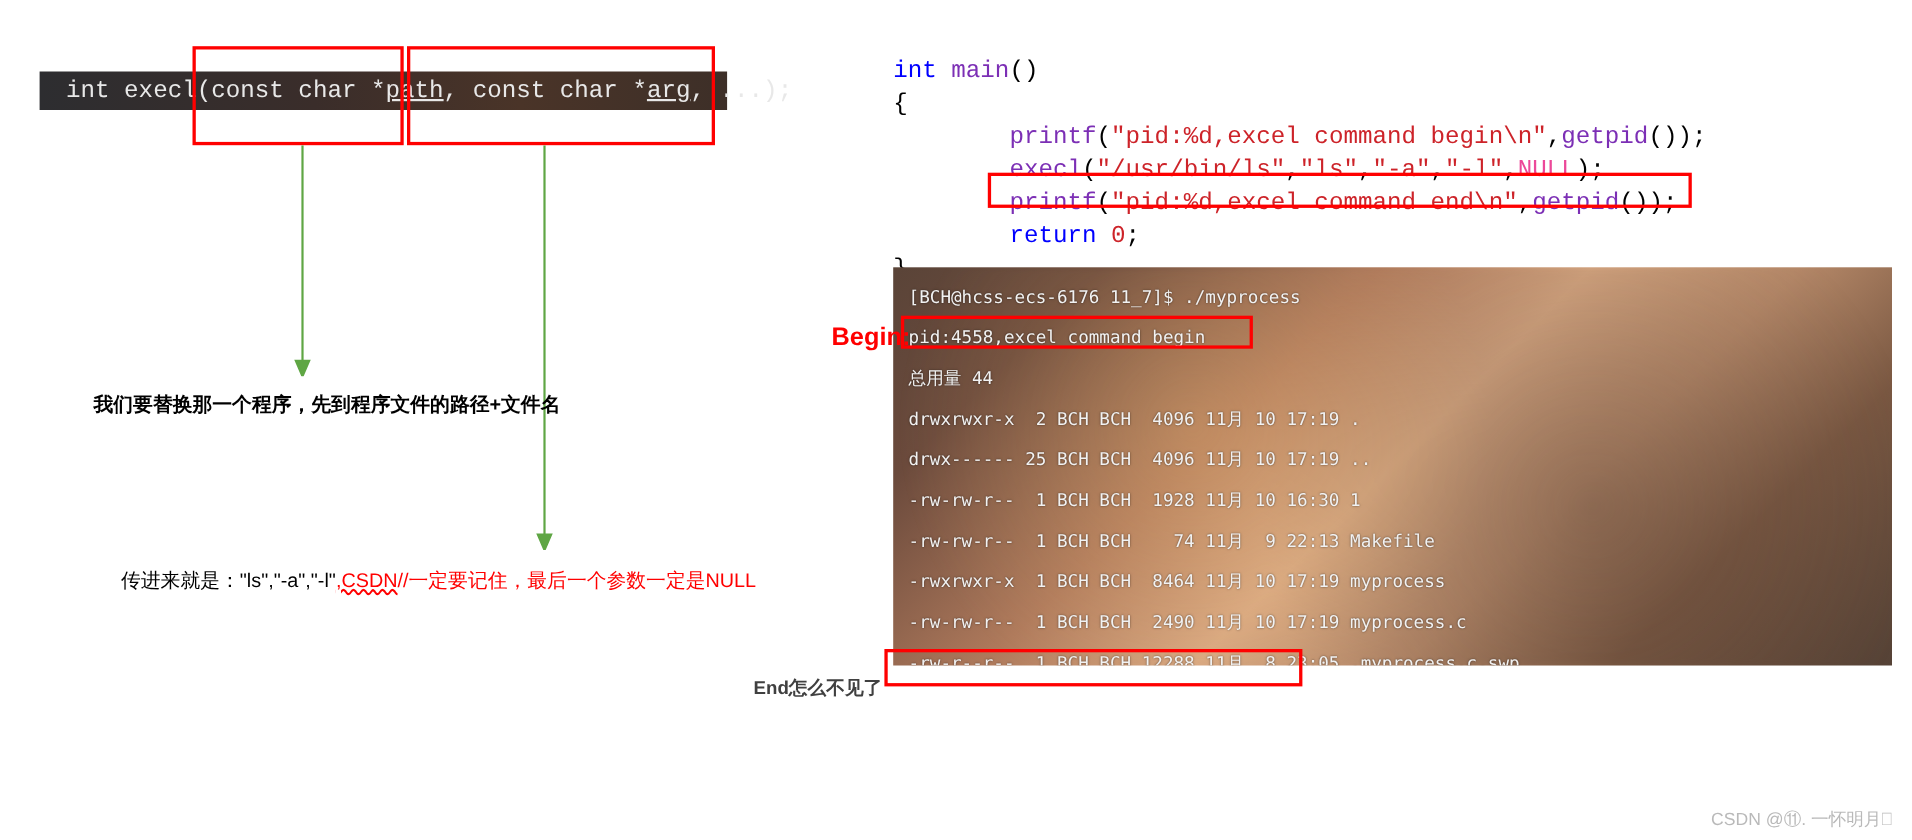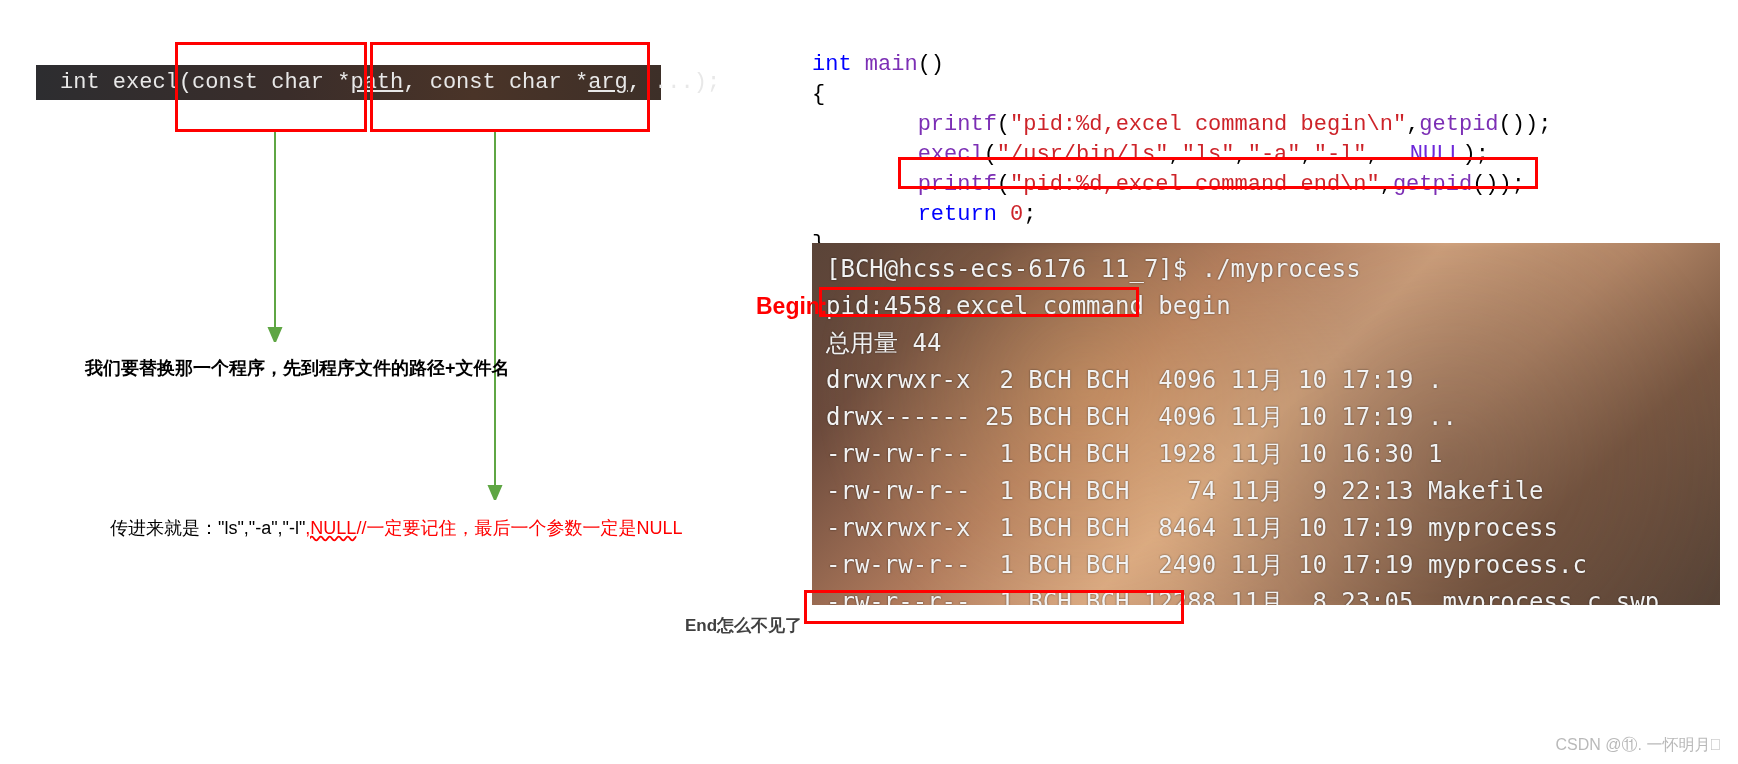--- a/index.html
+++ b/index.html
@@ -70,21 +70,21 @@
       top: 50px;
       font-family: "Consolas","Courier New",monospace;
       font-size: 22px;
       line-height: 30px;
       color: #000;
       white-space: pre;
     }
     .kw-blue { color:#0000ff; }
     .fn-purple { color:#7c2fb5; }
     .str-red { color:#cd2329; }
-    .kw-null { color:#6d28d9;margin-left:30px; }
+    .kw-null { color:#ec4899; }
     .num-red { color:#cd2329; }
     .red-box-code {
       position: absolute;
       left: 898px; top: 157px;
       width: 640px; height: 32px;
       border: 3px solid #ff0000;
     }
     
     .terminal {
       position: absolute;
@@ -96,21 +96,21 @@
     .terminal::before {
       content:"";
       position:absolute; inset:0;
       background: radial-gradient(circle at 30% 40%, rgba(255,200,120,0.25) 0%, rgba(0,0,0,0) 40%),
                   radial-gradient(circle at 70% 60%, rgba(80,60,50,0.35) 0%, rgba(0,0,0,0) 45%);
       filter: blur(3px);
     }
     .terminal-text {
       position: relative;
       font-family: "DejaVu Sans Mono","Consolas",monospace;
-      font-size: 24px;
+      font-size: 16px;
       line-height: 37px;
       color: #f2f2f2;
       padding: 8px 14px;
       white-space: pre;
       text-shadow: 0 0 2px rgba(0,0,0,0.6);
     }
     .red-box-begin-line {
       position: absolute;
       left: 819px; top: 287px;
       width: 320px; height: 30px;
@@ -151,21 +151,21 @@
   <line x1="10" y1="0" x2="10" y2="198"></line>
   <polygon class="arrow-head" points="10,210 4,196 16,196"></polygon>
 </svg>
 <svg class="green-arrow" style="left:485px; top:132px; width:20px; height:368px;">
   <line x1="10" y1="0" x2="10" y2="356"></line>
   <polygon class="arrow-head" points="10,368 4,354 16,354"></polygon>
 </svg>
 
 <div class="explain1">我们要替换那一个程序，先到程序文件的路径+文件名</div>
 <div class="explain2">
-  <div><span>传进来就是："ls","-a","-l"</span><span class="red wavy">,NULL</span><span class="red">//一定要记住，最后一个参数一定是NULL</span></div>
+  <div><span>传进来就是："ls","-a","-l"</span><span class="red wavy">,CSDN</span><span class="red">//一定要记住，最后一个参数一定是NULL</span></div>
 </div>
 
 <div class="c-code"><span class="kw-blue">int</span><span class="fn-purple"> main</span><span>()</span>
 <span>{</span>
 <span>        </span><span class="fn-purple">printf</span><span>(</span><span class="str-red">"pid:%d,excel command begin\n"</span><span>,</span><span class="fn-purple">getpid</span><span>());</span>
 <span>        </span><span class="fn-purple">execl</span><span>(</span><span class="str-red">"/usr/bin/ls"</span><span>,</span><span class="str-red">"ls"</span><span>,</span><span class="str-red">"-a"</span><span>,</span><span class="str-red">"-l"</span><span>,</span><span class="kw-null">NULL</span><span>);</span>
 <span>        </span><span class="fn-purple">printf</span><span>(</span><span class="str-red">"pid:%d,excel command end\n"</span><span>,</span><span class="fn-purple">getpid</span><span>());</span>
 <span>        </span><span class="kw-blue">return</span><span> </span><span class="num-red">0</span><span>;</span>
 <span>}</span></div>
 <div class="red-box-code"></div>

